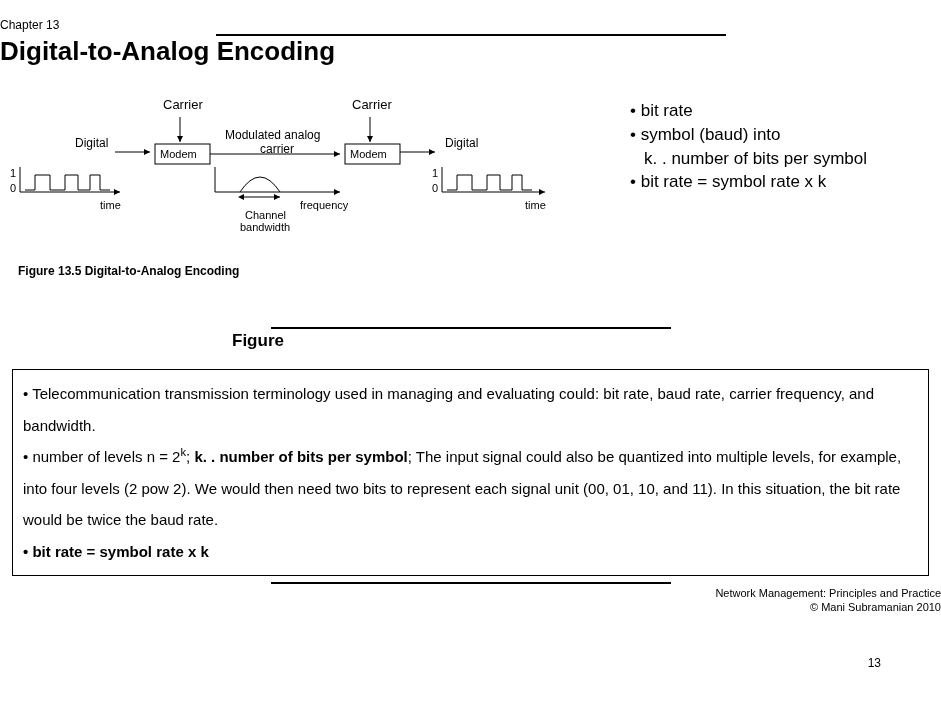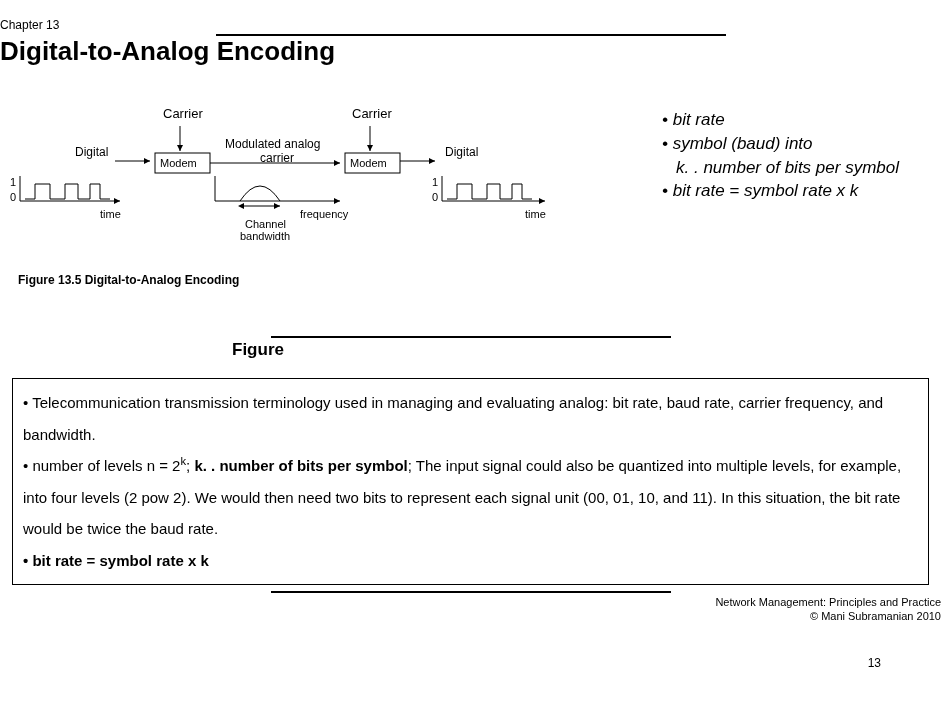--- a/index.html
+++ b/index.html
@@ -22,38 +22,36 @@
       margin: 2px auto 0 auto;
       width: 510px;
     }
     .main-title {
       text-align: left;
       font-size: 26px;
       font-weight: bold;
     }
     .content-row {
       display: flex;
-      margin-top: 39px;
-      gap: 32px;
+      margin-top: 30px;
     }
     .diagram-area {
       width: 620px;
       position: relative;
       height: 200px;
     }
     .carrier-label {
       position: absolute;
       font-size: 13px;
     }
     .bullets {
       font-size: 17px;
       line-height: 1.4;
       padding-left: 10px;
       padding-top: 2px;
-      font-style: italic;
     }
     .bullets .indent {
       padding-left: 14px;
     }
     .notes-divider {
       border-top: 2px solid #000;
       margin: 0 auto 0 auto;
       width: 400px;
     }
     .notes-label {
@@ -172,21 +170,21 @@
     <div class="indent">k. . number of bits per symbol</div>
     <div>• bit rate = symbol rate x k</div>
   </div>
 </div>
 
 <div style="height:30px;"></div>
 <div class="notes-divider"></div>
 <div class="notes-label">Figure</div>
 
 <div class="notes-box">
-  <div>• Telecommunication transmission terminology used in managing and evaluating analog: bit rate, baud rate, carrier frequency, and bandwidth.</div>
+  <div>• Telecommunication transmission terminology used in managing and evaluating could: bit rate, baud rate, carrier frequency, and bandwidth.</div>
   <div>
     <span>• number of levels n = 2</span><sup>k</sup><span>;    </span><b>k. . number of bits per symbol</b><span>; The input signal could also be quantized into multiple levels, for example, into four levels (2 pow 2). We would then need two bits to represent each signal unit (00, 01, 10, and 11). In this situation, the bit rate would be twice the baud rate.</span>
   </div>
   <div><b>• bit rate = symbol rate x k</b></div>
 </div>
 
 <div class="footer-divider"></div>
 <div class="footer-text">
   <span>Network Management: Principles and Practice</span><br>
   <span>© Mani Subramanian 2010</span>

